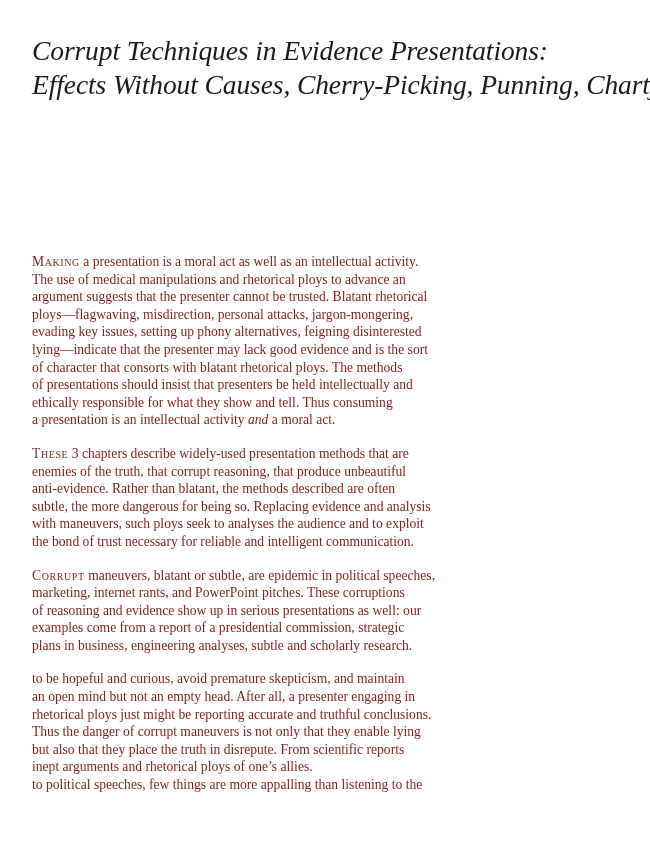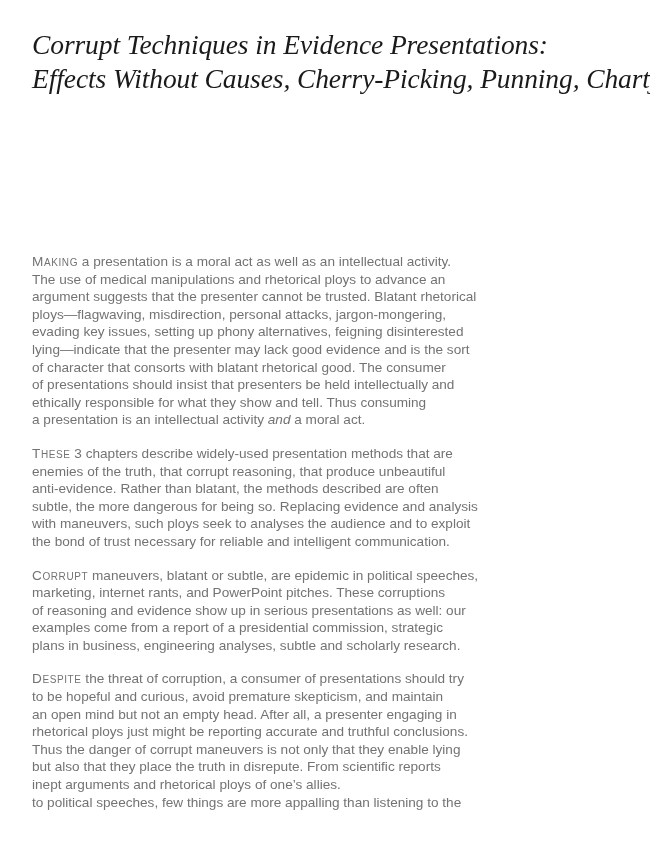--- a/index.html
+++ b/index.html
@@ -11,21 +11,21 @@
       width: 650px;
       height: 843px;
       position: relative;
       overflow: hidden;
       color: #1a1a1a;
       font-family: "DejaVu Serif", "Liberation Serif", serif;
     }
     .title-block {
       position: absolute;
       left: 32px;
-      top: 28px;
+      top: 34px;
       width: 610px;
     }
     .title-line {
       font-family: "Liberation Serif", "DejaVu Serif", serif;
       font-style: italic;
       font-size: 27.5px;
       line-height: 34px;
       color: #1a1a1a;
       white-space: nowrap;
       letter-spacing: -0.1px;
@@ -33,25 +33,25 @@
     .body-block {
       position: absolute;
       left: 32px;
       top: 253px;
       width: 400px;
     }
     .para {
       margin: 0 0 16px 0;
     }
     .line {
-      font-family: Liberation Sans, sans-serif;
+      font-family: Liberation Serif, serif;
       font-size: 13.6px;
       line-height: 17.6px;
       white-space: nowrap;
-      color: #737373;
+      color: #7f1d1d;
     }
     .smallcaps {
       font-variant: small-caps;
       letter-spacing: 0.6px;
     }
     .em {
       font-style: italic;
       margin-top: 36px;
     }
   </style>
@@ -65,21 +65,21 @@
 
 <div class="body-block">
 
   <div class="para">
     <div class="line"><span class="smallcaps">Making</span><span> a presentation is a moral act as well as an intellectual activity.</span></div>
     <div class="line">The use of medical manipulations and rhetorical ploys to advance an</div>
     <div class="line">argument suggests that the presenter cannot be trusted. Blatant rhetorical</div>
     <div class="line">ploys—flagwaving, misdirection, personal attacks, jargon-mongering,</div>
     <div class="line">evading key issues, setting up phony alternatives, feigning disinterested</div>
     <div class="line">lying—indicate that the presenter may lack good evidence and is the sort</div>
-    <div class="line">of character that consorts with blatant rhetorical good. The consumer</div>
+    <div class="line">of character that consorts with blatant rhetorical ploys. The methods</div>
     <div class="line">of presentations should insist that presenters be held intellectually and</div>
     <div class="line">ethically responsible for what they show and tell. Thus consuming</div>
     <div class="line"><span>a presentation is an intellectual activity </span><span class="em">and</span><span> a moral act.</span></div>
   </div>
 
   <div class="para">
     <div class="line"><span class="smallcaps">These</span><span> 3 chapters describe widely-used presentation methods that are</span></div>
     <div class="line">enemies of the truth, that corrupt reasoning, that produce unbeautiful</div>
     <div class="line">anti-evidence. Rather than blatant, the methods described are often</div>
     <div class="line">subtle, the more dangerous for being so. Replacing evidence and analysis</div>
@@ -89,21 +89,20 @@
 
   <div class="para">
     <div class="line"><span class="smallcaps">Corrupt</span><span> maneuvers, blatant or subtle, are epidemic in political speeches,</span></div>
     <div class="line">marketing, internet rants, and PowerPoint pitches. These corruptions</div>
     <div class="line">of reasoning and evidence show up in serious presentations as well: our</div>
     <div class="line">examples come from a report of a presidential commission, strategic</div>
     <div class="line">plans in business, engineering analyses, subtle and scholarly research.</div>
   </div>
 
   <div class="para">
-    <div class="line"><span class="smallcaps">Despite</span><span> the threat of corruption, a consumer of presentations should try</span></div>
     <div class="line">to be hopeful and curious, avoid premature skepticism, and maintain</div>
     <div class="line">an open mind but not an empty head. After all, a presenter engaging in</div>
     <div class="line">rhetorical ploys just might be reporting accurate and truthful conclusions.</div>
     <div class="line">Thus the danger of corrupt maneuvers is not only that they enable lying</div>
     <div class="line">but also that they place the truth in disrepute. From scientific reports</div>
     <div class="line">inept arguments and rhetorical ploys of one’s allies.</div>
     <div class="line">to political speeches, few things are more appalling than listening to the</div>
   </div>
 
 </div>

